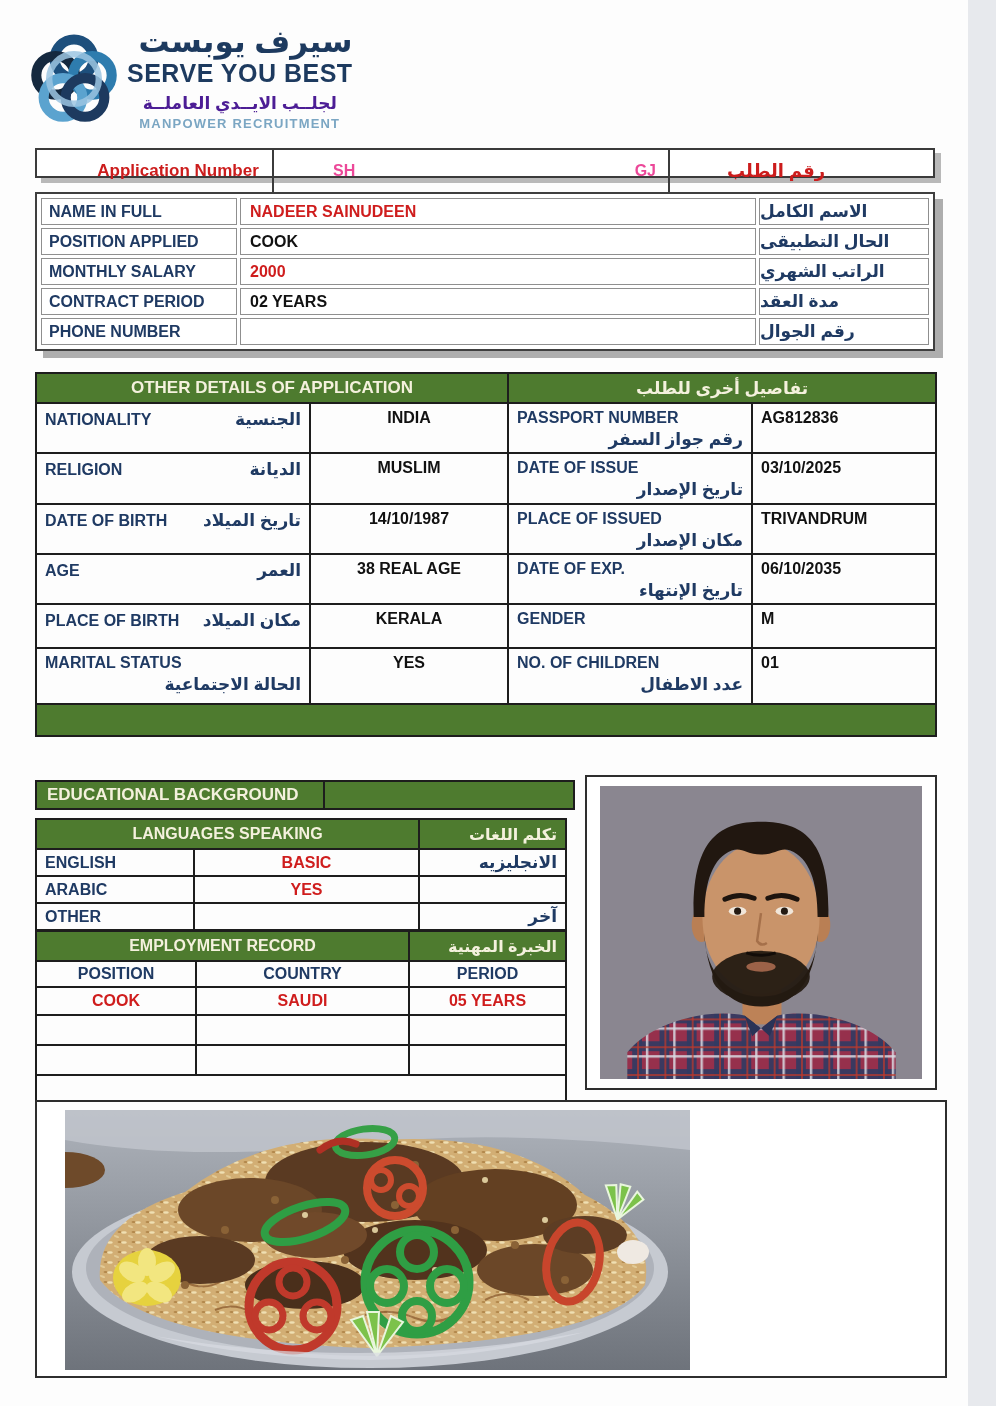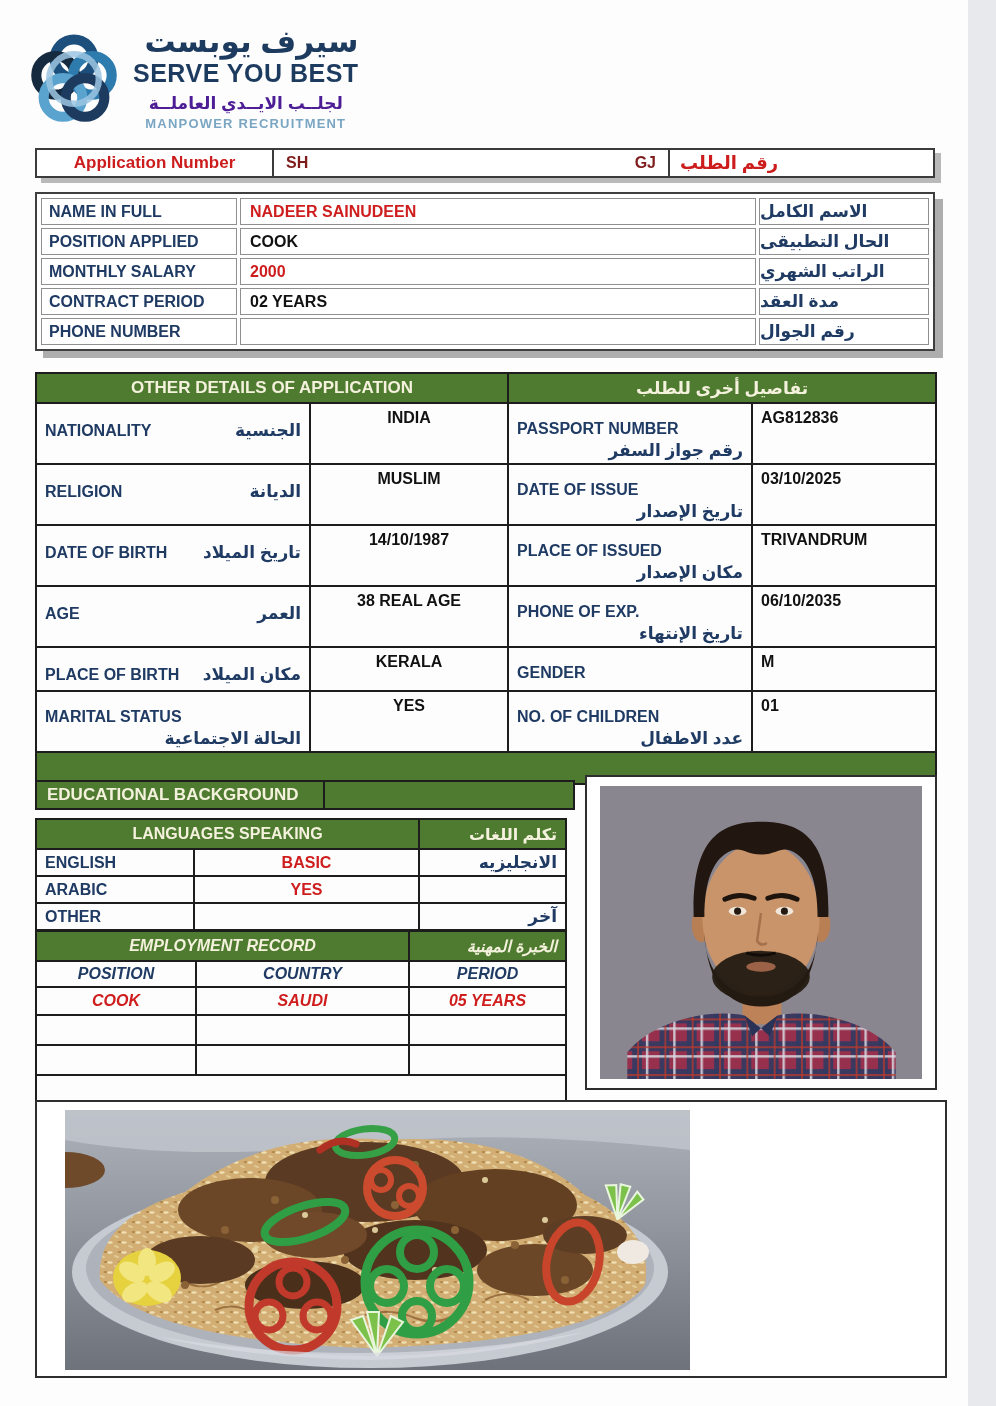--- a/index.html
+++ b/index.html
@@ -11,36 +11,36 @@
   }
   .page {
     position:relative;
     width:968px; height:1406px;
     background:#fdfdfd;
     overflow:hidden;
   }
   
   .logo-block { position:absolute; left:28px; top:26px; display:flex; align-items:center; }
   .logo-knot { width:92px; height:96px; }
-  .logo-text { margin-left:13px; display:flex; flex-direction:column; align-items:flex-end; }
+  .logo-text { margin-left:7px; display:flex; flex-direction:column; align-items:flex-end; }
   .logo-ar { font-size:31px; color:#1d3a5f; line-height:1.05; font-weight:bold; direction:rtl; letter-spacing:1px; }
   .logo-en { font-size:25px; color:#1d3a5f; letter-spacing:.5px; line-height:1.15; align-self:flex-start; }
   .logo-tagline-ar { font-size:17px; color:#4c1d95; margin-top:6px; direction:rtl; align-self:center; }
   .logo-tagline-en { font-size:13px; color:#7ba6c3; letter-spacing:1.2px; margin-top:2px; align-self:center; }
 
   
   .app-row {
     position:absolute; left:35px; top:148px; width:900px; height:30px;
     display:grid; grid-template-columns:237px 396px 1fr;
     border:2px solid #3b3b3b; background:#fff;
     box-shadow:6px 5px 0 #b9b9b9;
   }
-  .app-row > div { display:flex; align-items:center; }
+  .app-row > div { display:flex; align-items:center;margin-left:47px; }
   .app-cell-label { justify-content:center; color:#cc1c1c; font-size:17px; border-right:2px solid #3b3b3b; }
-  .app-cell-mid { justify-content:space-between; padding:4px 12px; color:#7f1d1d; font-size:16px; border-right:2px solid #3b3b3b; }
+  .app-cell-mid { justify-content:space-between; padding:12px 12px; color:#ec4899; font-size:16px; border-right:2px solid #3b3b3b; }
   .app-cell-ar { justify-content:flex-end; padding:0 10px; color:#cc1c1c; font-size:18px; direction:rtl; }
 
   
   .main-table {
     position:absolute; left:35px; top:192px; width:900px;
     border:2px solid #3f3f3f; background:#fff; padding:4px;
     display:grid; grid-template-columns:196px 1fr 170px; grid-auto-rows:27px; gap:3px;
     box-shadow:8px 7px 0 #aeaeae;
   }
   .main-table .cell { border:1px solid #8f8f8f; display:flex; align-items:center; font-size:16px; background:#fff; }
@@ -52,21 +52,21 @@
   
   table.other {
     position:absolute; left:35px; top:372px; width:900px;
     border-collapse:collapse; table-layout:fixed;
   }
   table.other th, table.other td { border:2px solid #1d1d1d; vertical-align:top; }
   table.other th.green, tr.green-bar td {
     background:#4e7b2f; color:#f4f1dd; font-size:17px; text-align:center; vertical-align:middle; height:30px;
   }
   .oc1 { width:274px; } .oc2 { width:198px; } .oc3 { width:244px; } .oc4 { width:184px; }
-  td.lblcell { padding:16px 8px 2px 8px; color:#1f3a63; font-size:16px; }
+  td.lblcell { padding:5px 8px 2px 8px; color:#1f3a63; font-size:16px; }
   td.lblcell .line-inline { display:flex; justify-content:space-between; align-items:baseline; }
   td.lblcell .ar { direction:rtl; font-size:17px; }
   td.lblcell .ar-block { direction:rtl; text-align:right; font-size:17px; margin-top:2px; }
   td.vcenter { text-align:center; padding-top:5px; font-size:16px; color:#111; }
   td.vleft { text-align:left; padding:5px 0 0 8px; font-size:16px; color:#111; }
   .red { color:#cf1d1d; }
 
   
   .edu-bar {
     position:absolute; left:35px; top:780px; width:540px; height:30px;
@@ -79,21 +79,21 @@
   table.small th, table.small td { border:2px solid #1d1d1d; font-size:16px; }
   th.gh { background:#4e7b2f; color:#f4f1dd; height:30px; font-size:17px; }
   th.gh.en { text-align:center; }
   th.gh.ar { text-align:right; padding-right:8px; direction:rtl; }
   .lang { left:35px; top:818px; width:530px; }
   .lang td { height:27px; }
   .lang .l-en { color:#1f3a63; padding-left:8px; text-align:left; }
   .lang .l-val { text-align:center; }
   .lang .l-ar { text-align:right; padding-right:8px; direction:rtl; color:#1f3a63; font-size:17px;border-radius:9px; }
 
-  .emp { left:35px; top:930px; width:530px;font-style:italic; }
+  .emp { left:35px; top:930px; width:530px; }
   .emp td { height:28px; text-align:center; }
   .emp .colhead { color:#1f3a63; height:26px;margin-left:40px; }
   .emp .empty-tall { height:30px; }
 
   
   .photo-box {
     position:absolute; left:585px; top:775px; width:352px; height:315px;
     border:2px solid #2e2e2e; background:#fff; padding:9px 13px;
   }
   .photo-box svg { width:100%; height:100%; display:block; }
@@ -219,21 +219,21 @@
 
     <tr style="height:49px;">
       <td class="lblcell">
         <div class="line-inline">
               <span>AGE</span>
               <span class="ar">العمر</span>
             </div>
       </td>
       <td class="vcenter">38 REAL AGE</td>
       <td class="lblcell">
-        <div>PHONE OF EXP.</div>
+        <div>DATE OF EXP.</div>
         <div class="ar-block">تاريخ الإنتهاء</div>
       </td>
       <td class="vleft">06/10/2035</td>
     </tr>
 
     <tr style="height:44px;">
       <td class="lblcell">
         <div class="line-inline">
               <span>PLACE OF BIRTH</span>
               <span class="ar">مكان الميلاد</span>

